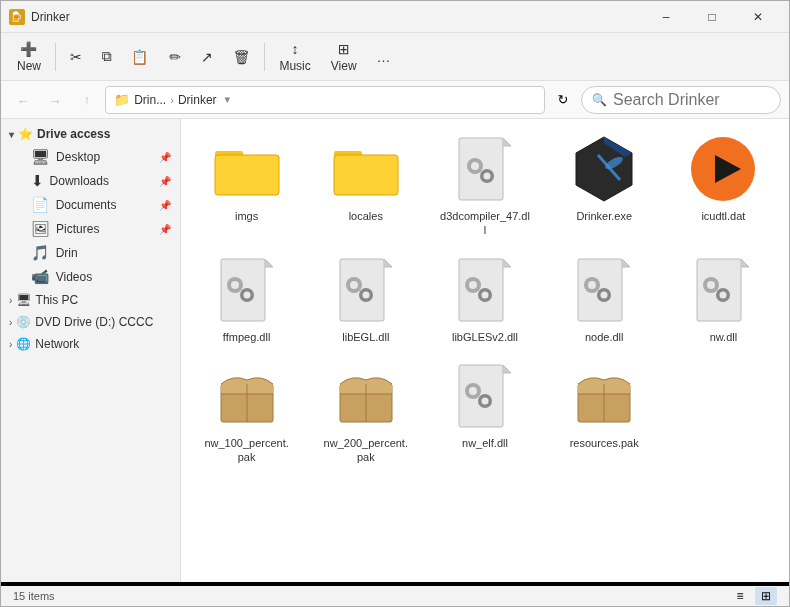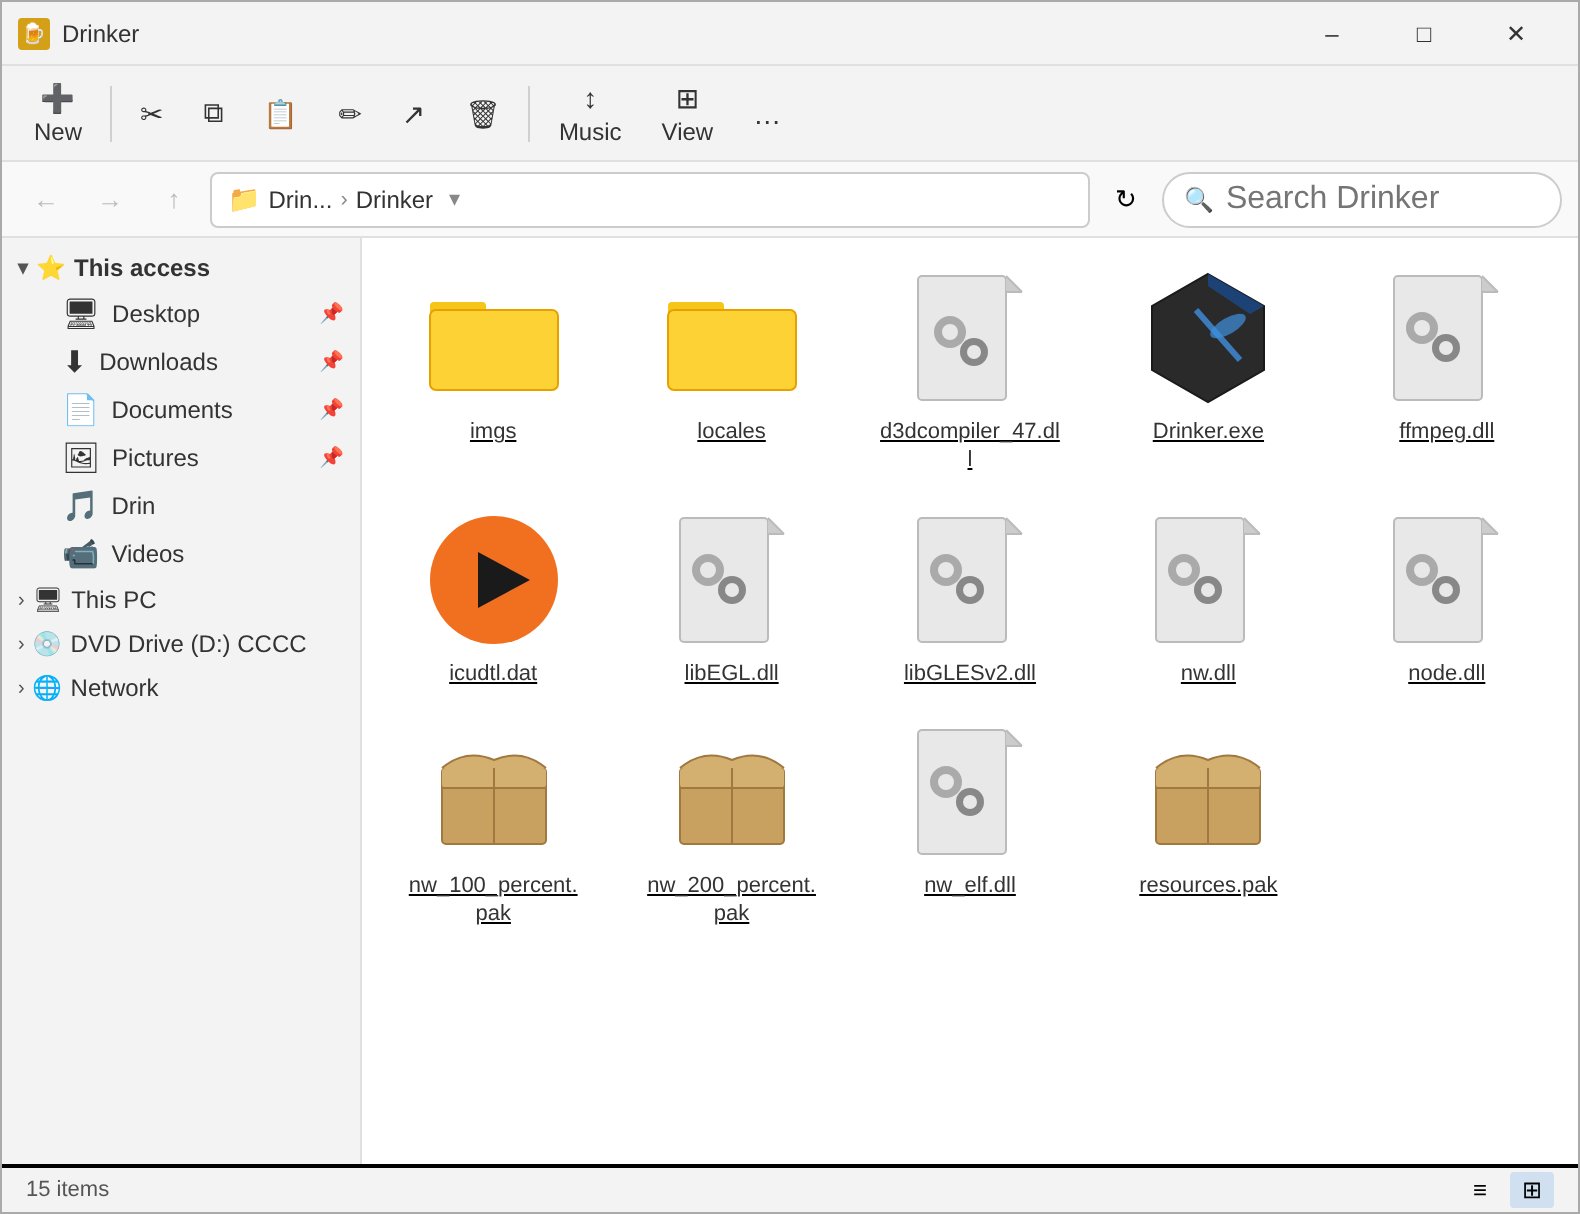--- a/index.html
+++ b/index.html
@@ -255,21 +255,20 @@
       font-size: 12px;
       color: #333;
     }
 
     
     .content {
       flex: 1;
       background: #fff;
       overflow: auto;
       padding: 8px;
-      text-decoration: underline;
     }
 
     .file-grid {
       display: grid;
       grid-template-columns: repeat(5, 1fr);
       gap: 4px;
     }
 
     .file-item {
       display: flex;
@@ -296,21 +295,21 @@
       color: #333;
       line-height: 1.3;
       word-break: break-word;
       max-width: 90px;
     }
 
     
     .status-bar {
       height: 24px;
       background: #f3f3f3;
-      border-top: 2px solid #000000;
+      border-top: 4px solid #000000;
       display: flex;
       align-items: center;
       padding: 0 12px;
       font-size: 11px;
       color: #555;
       justify-content: space-between;
     }
 
     .status-right {
       display: flex;
@@ -402,21 +401,21 @@
     </div>
   </div>
 
   <div class="main">
 
     <div class="sidebar">
 
       <div class="sidebar-header">
         <span class="chevron">▾</span>
         <span style="color:#f5c518;">⭐</span>
-        <span>This access</span>
+        <span>Drive access</span>
       </div>
 
       <div class="sidebar-item">
         <span class="item-icon">🖥</span>
         <span>Desktop</span>
         <span class="pin-icon">📌</span>
       </div>
       <div class="sidebar-item">
         <span class="item-icon">⬇</span>
         <span>Downloads</span>
@@ -509,50 +508,50 @@
             <svg width="68" height="68" viewBox="0 0 68 68">
 
               <polygon points="34,2 62,18 62,50 34,66 6,50 6,18" fill="#2a2a2a" stroke="#1a1a1a" stroke-width="1"></polygon>
 
               <polygon points="34,2 62,18 55,22 34,8" fill="#1a4a8a" opacity="0.8"></polygon>
               <ellipse cx="44" cy="28" rx="10" ry="4" fill="#4090e0" opacity="0.7" transform="rotate(-30 44 28)"></ellipse>
               <line x1="28" y1="20" x2="50" y2="45" stroke="#4090e0" stroke-width="3" opacity="0.8"></line>
             </svg>
           </div>
           <span class="file-name">Drinker.exe</span>
+        </div>
+
+        <div class="file-item">
+          <div class="file-icon">
+            <svg width="68" height="68" viewBox="0 0 68 68">
+              <circle cx="34" cy="34" r="32" fill="#f07020"></circle>
+              <polygon points="26,20 26,48 52,34" fill="#1a1a1a"></polygon>
+            </svg>
+          </div>
+          <span class="file-name">icudtl.dat</span>
         </div>
 
         <div class="file-item">
           <div class="file-icon">
             <svg width="56" height="66" viewBox="0 0 56 66">
               <rect x="2" y="2" width="44" height="62" rx="2" fill="#e8e8e8" stroke="#bbb" stroke-width="1"></rect>
               <polygon points="46,2 54,10 46,10" fill="#ccc"></polygon>
               <line x1="46" y1="2" x2="54" y2="10" stroke="#bbb"></line>
               <line x1="46" y1="10" x2="54" y2="10" stroke="#bbb"></line>
               <circle cx="16" cy="28" r="8" fill="#aaa"></circle>
               <circle cx="16" cy="28" r="4" fill="#e8e8e8"></circle>
               <circle cx="28" cy="38" r="7" fill="#888"></circle>
               <circle cx="28" cy="38" r="3.5" fill="#e8e8e8"></circle>
             </svg>
           </div>
           <span class="file-name">ffmpeg.dll</span>
         </div>
 
         <div class="file-item">
           <div class="file-icon">
-            <svg width="68" height="68" viewBox="0 0 68 68">
-              <circle cx="34" cy="34" r="32" fill="#f07020"></circle>
-              <polygon points="26,20 26,48 52,34" fill="#1a1a1a"></polygon>
-            </svg>
-          </div>
-          <span class="file-name">icudtl.dat</span>
-        </div>
-
-        <div class="file-item">
-          <div class="file-icon">
             <svg width="56" height="66" viewBox="0 0 56 66">
               <rect x="2" y="2" width="44" height="62" rx="2" fill="#e8e8e8" stroke="#bbb" stroke-width="1"></rect>
               <polygon points="46,2 54,10 46,10" fill="#ccc"></polygon>
               <line x1="46" y1="2" x2="54" y2="10" stroke="#bbb"></line>
               <line x1="46" y1="10" x2="54" y2="10" stroke="#bbb"></line>
               <circle cx="16" cy="28" r="8" fill="#aaa"></circle>
               <circle cx="16" cy="28" r="4" fill="#e8e8e8"></circle>
               <circle cx="28" cy="38" r="7" fill="#888"></circle>
               <circle cx="28" cy="38" r="3.5" fill="#e8e8e8"></circle>
             </svg>
@@ -582,37 +581,37 @@
               <rect x="2" y="2" width="44" height="62" rx="2" fill="#e8e8e8" stroke="#bbb" stroke-width="1"></rect>
               <polygon points="46,2 54,10 46,10" fill="#ccc"></polygon>
               <line x1="46" y1="2" x2="54" y2="10" stroke="#bbb"></line>
               <line x1="46" y1="10" x2="54" y2="10" stroke="#bbb"></line>
               <circle cx="16" cy="28" r="8" fill="#aaa"></circle>
               <circle cx="16" cy="28" r="4" fill="#e8e8e8"></circle>
               <circle cx="28" cy="38" r="7" fill="#888"></circle>
               <circle cx="28" cy="38" r="3.5" fill="#e8e8e8"></circle>
             </svg>
           </div>
-          <span class="file-name">nw.dll</span>
+          <span class="file-name">node.dll</span>
         </div>
 
         <div class="file-item">
           <div class="file-icon">
             <svg width="56" height="66" viewBox="0 0 56 66">
               <rect x="2" y="2" width="44" height="62" rx="2" fill="#e8e8e8" stroke="#bbb" stroke-width="1"></rect>
               <polygon points="46,2 54,10 46,10" fill="#ccc"></polygon>
               <line x1="46" y1="2" x2="54" y2="10" stroke="#bbb"></line>
               <line x1="46" y1="10" x2="54" y2="10" stroke="#bbb"></line>
               <circle cx="16" cy="28" r="8" fill="#aaa"></circle>
               <circle cx="16" cy="28" r="4" fill="#e8e8e8"></circle>
               <circle cx="28" cy="38" r="7" fill="#888"></circle>
               <circle cx="28" cy="38" r="3.5" fill="#e8e8e8"></circle>
             </svg>
           </div>
-          <span class="file-name">node.dll</span>
+          <span class="file-name">nw.dll</span>
         </div>
 
         <div class="file-item">
           <div class="file-icon">
             <svg width="68" height="60" viewBox="0 0 68 60">
 
               <rect x="8" y="18" width="52" height="38" rx="2" fill="#c8a060" stroke="#a07840" stroke-width="1"></rect>
               <rect x="8" y="18" width="52" height="10" rx="2" fill="#d4b070"></rect>
               <line x1="34" y1="18" x2="34" y2="56" stroke="#a07840" stroke-width="1"></line>
               <line x1="8" y1="28" x2="60" y2="28" stroke="#a07840" stroke-width="1"></line>

